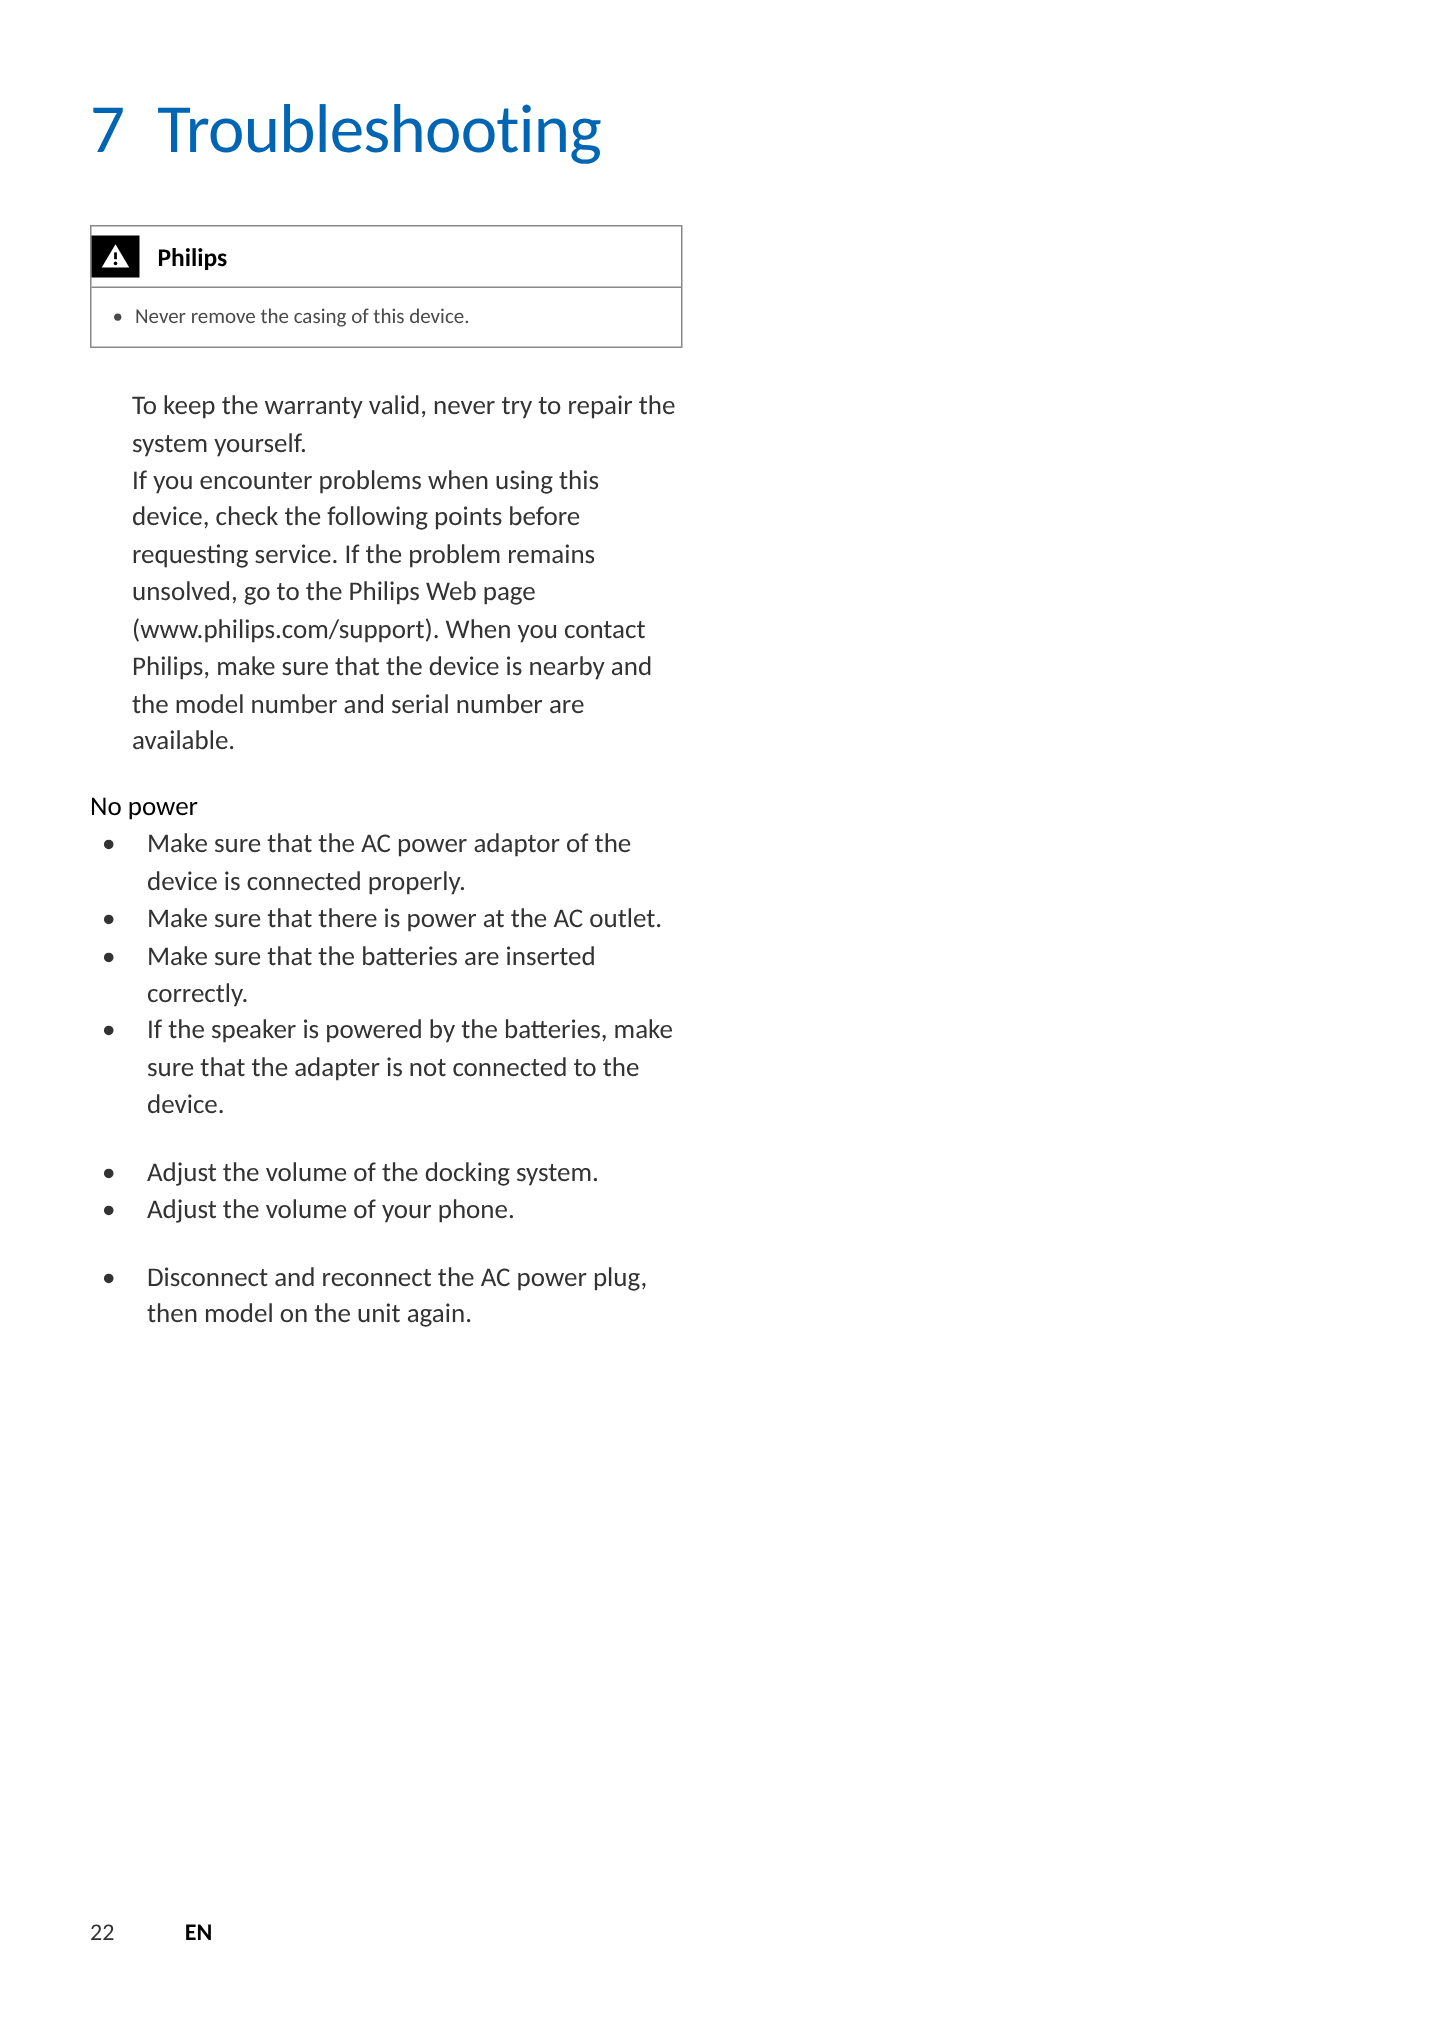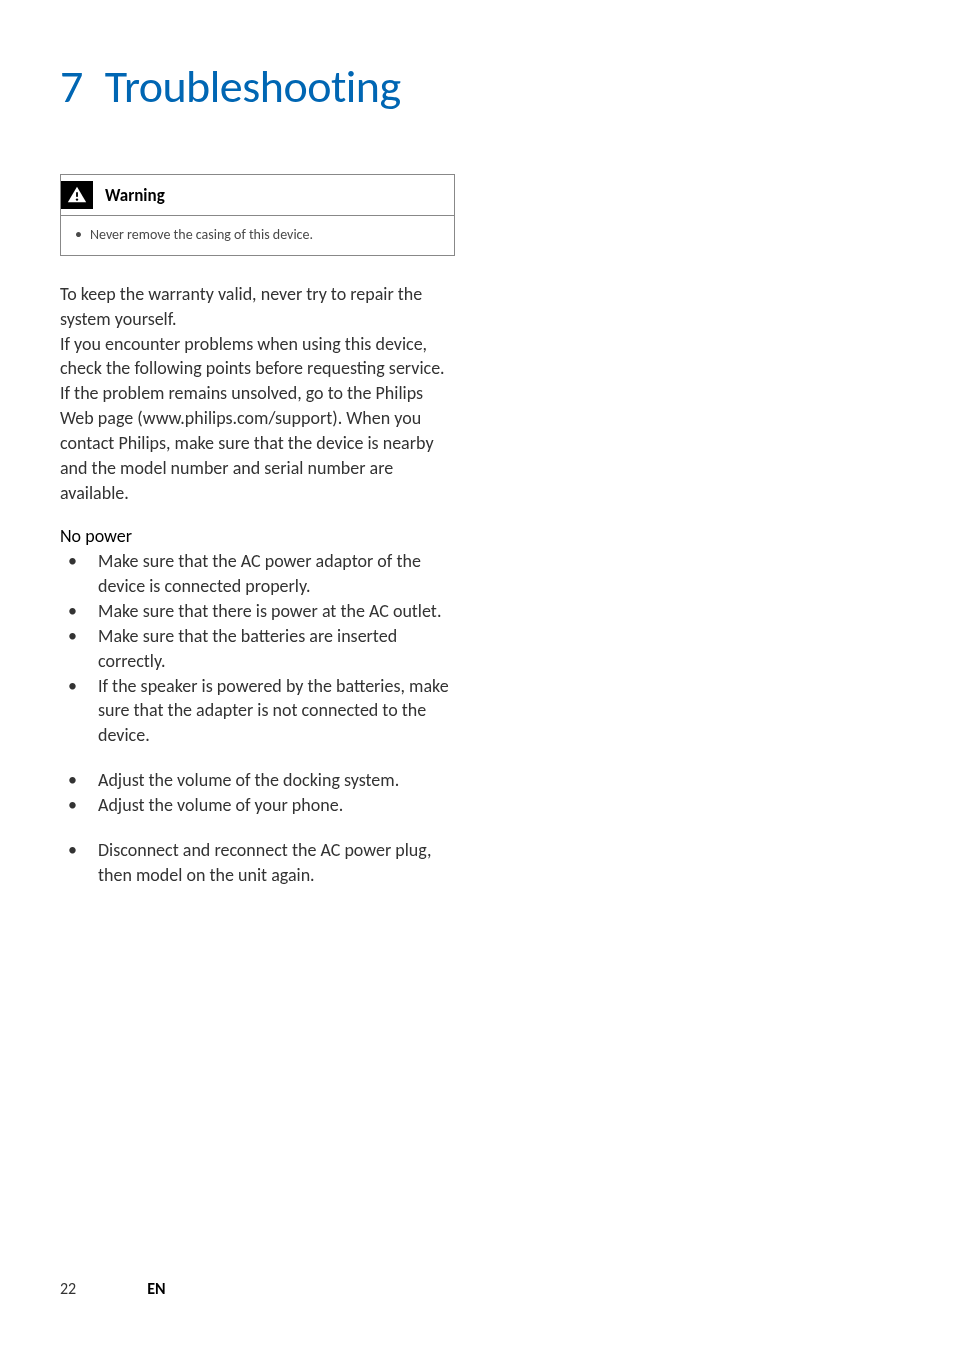--- a/index.html
+++ b/index.html
@@ -15,21 +15,21 @@
       position: relative;
       color: #000000;
     }
     .page {
       padding: 58px 60px 40px 60px;
     }
     .chapter-title {
       font-size: 46px;
       font-weight: 400;
       color: #0066b3;
-      margin-bottom: 60px;
+      margin-bottom: 36px;
       letter-spacing: -0.5px;
     }
     .chapter-number {
       margin-right: 22px;
     }
     .column {
       width: 395px;
     }
     .warning-box {
       border: 1px solid #888888;
@@ -106,21 +106,21 @@
     .bullet-text {
       flex: 1;
     }
     .footer {
       position: absolute;
       bottom: 52px;
       left: 60px;
       font-size: 16px;
       display: flex;
       align-items: baseline;
-      gap: 28px;
+      gap: 4px;
     }
     .page-number {
       color: #333333;
     }
     .lang-code {
       font-weight: 700;
       color: #000000;
       margin-left: 43px;
     }
   </style>
@@ -137,31 +137,31 @@
 
     <div class="warning-box">
       <div class="warning-header">
         <div class="warning-icon">
           <svg viewBox="0 0 24 24" fill="none">
             <path d="M12 3 L22 20 L2 20 Z" fill="#ffffff"></path>
             <rect x="11" y="9" width="2" height="5" fill="#000000"></rect>
             <circle cx="12" cy="17" r="1.3" fill="#000000"></circle>
           </svg>
         </div>
-        <span class="warning-label">Warning</span>
+        <span class="warning-label">Philips</span>
       </div>
       <div class="warning-body">
         <div class="warning-item">
           <span class="warning-bullet">•</span>
           <span>Never remove the casing of this device.</span>
         </div>
       </div>
     </div>
 
-    <p class="intro-paragraph" style="white-space: pre-line;">To keep the warranty valid, never try to repair the system yourself.
+    <p class="intro-paragraph" style="white-space: pre-line; margin-left: 28px;">To keep the warranty valid, never try to repair the system yourself.
 If you encounter problems when using this device, check the following points before requesting service. If the problem remains unsolved, go to the Philips Web page (www.philips.com/support). When you contact Philips, make sure that the device is nearby and the model number and serial number are available.</p>
 
     <div class="section">
       <div class="section-heading">No power</div>
       <ul class="bullet-list">
         <li class="bullet-item">
           <span class="bullet-marker">•</span>
           <span class="bullet-text">Make sure that the AC power adaptor of the device is connected properly.</span>
         </li>
         <li class="bullet-item">

